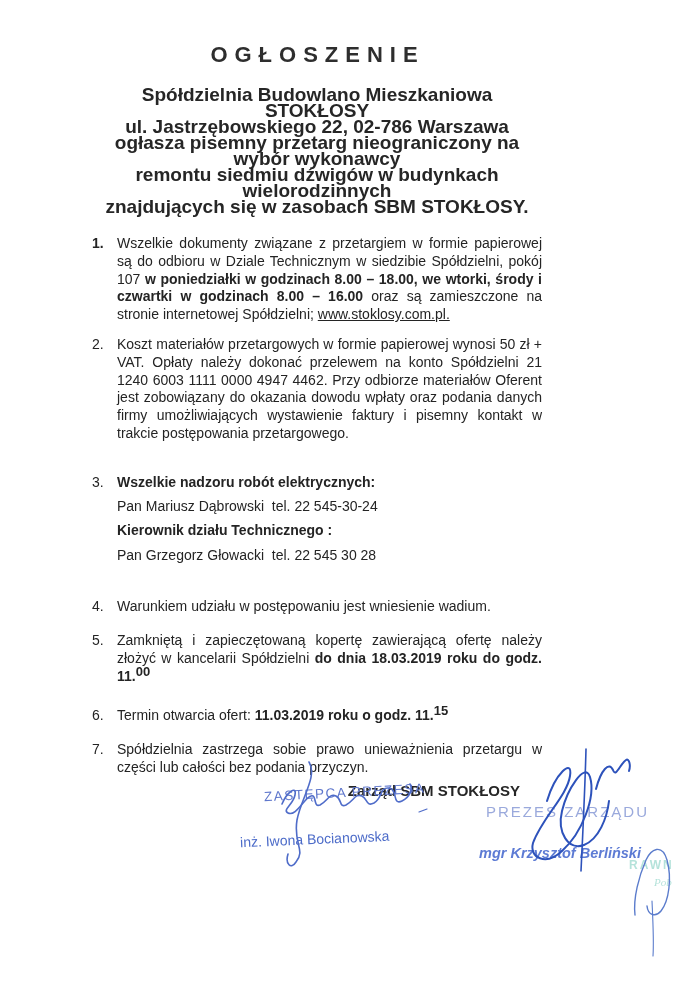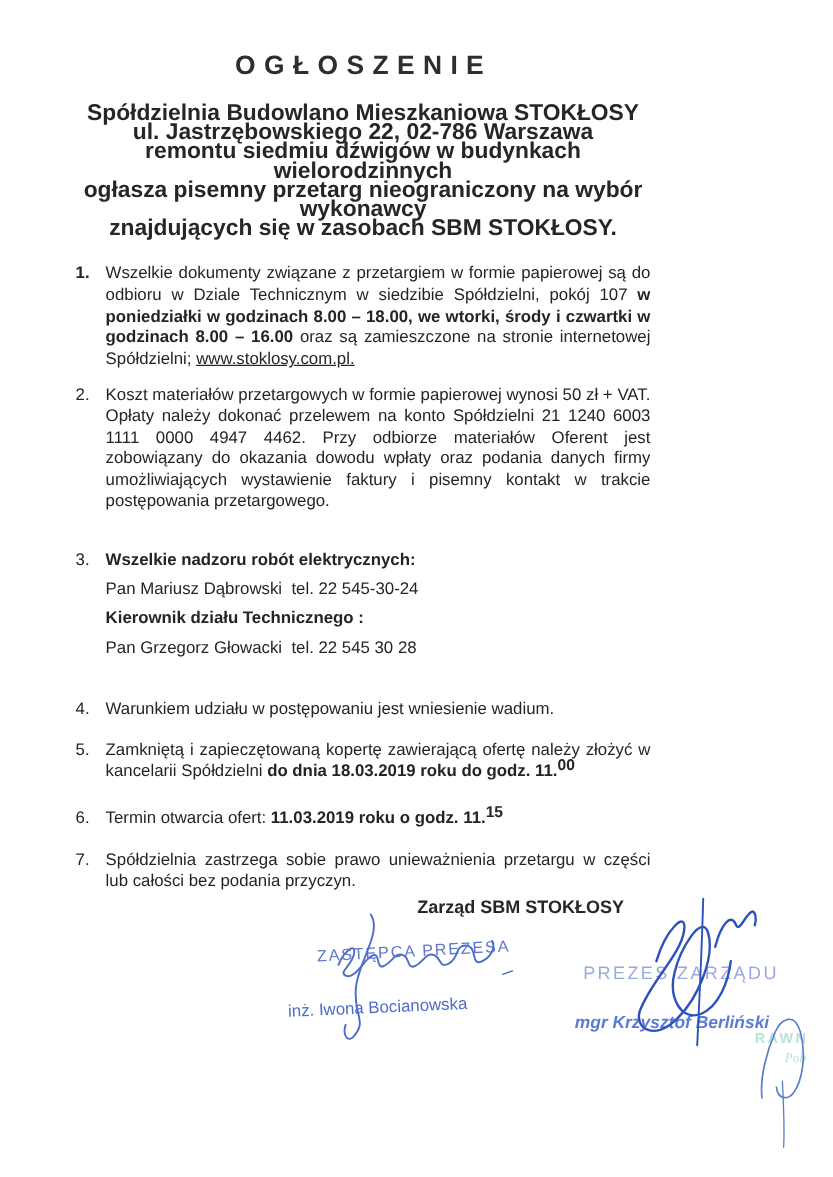--- a/index.html
+++ b/index.html
@@ -5,21 +5,21 @@
   * { box-sizing: border-box; }
   html, body { margin: 0; padding: 0; }
   body {
     width: 694px; height: 981px;
     background: #ffffff;
     font-family: "Liberation Sans", sans-serif;
     color: #242424;
     position: relative;
     overflow: hidden;
   }
-  .page { position: relative; width: 606px; height: 981px; }
+  .page { position: relative; width: 606px; height: 981px; padding-left: 29px; }
 
   .title {
     margin: 0; padding-top: 42px;
     text-align: center;
     font-size: 22px; font-weight: bold;
     letter-spacing: 7px;
     color: #2e2e2e;
   }
   .header-block {
     margin-top: 19px;
@@ -101,22 +101,22 @@
 <body>
 
 <div class="page">
 
   <h1 class="title">OGŁOSZENIE</h1>
 
   <div class="content">
     <div class="header-block" id="header-block">
         <div>Spółdzielnia Budowlano Mieszkaniowa STOKŁOSY</div>
         <div>ul. Jastrzębowskiego 22, 02-786 Warszawa</div>
+        <div>ogłasza pisemny przetarg nieograniczony na wybór wykonawcy</div>
         <div>remontu siedmiu dźwigów w budynkach wielorodzinnych</div>
-        <div>ogłasza pisemny przetarg nieograniczony na wybór wykonawcy</div>
         <div>znajdujących się w zasobach SBM STOKŁOSY.</div>
       </div>
 
     <div class="items" id="items-list">
         <div class="item justify" style="margin-bottom: 12px;">
           <div class="num bold">1.</div>
           <div class="item-body">
             <p class="para"><span>Wszelkie dokumenty związane z przetargiem w formie papierowej są do odbioru w Dziale Technicznym w siedzibie Spółdzielni, pokój 107 </span><span class="seg-b">w poniedziałki w godzinach 8.00 – 18.00, we wtorki, środy i czwartki w godzinach 8.00 – 16.00</span><span> oraz są zamieszczone na stronie internetowej Spółdzielni; </span><span class="seg-u">www.stoklosy.com.pl.</span></p>
           </div>
         </div>

